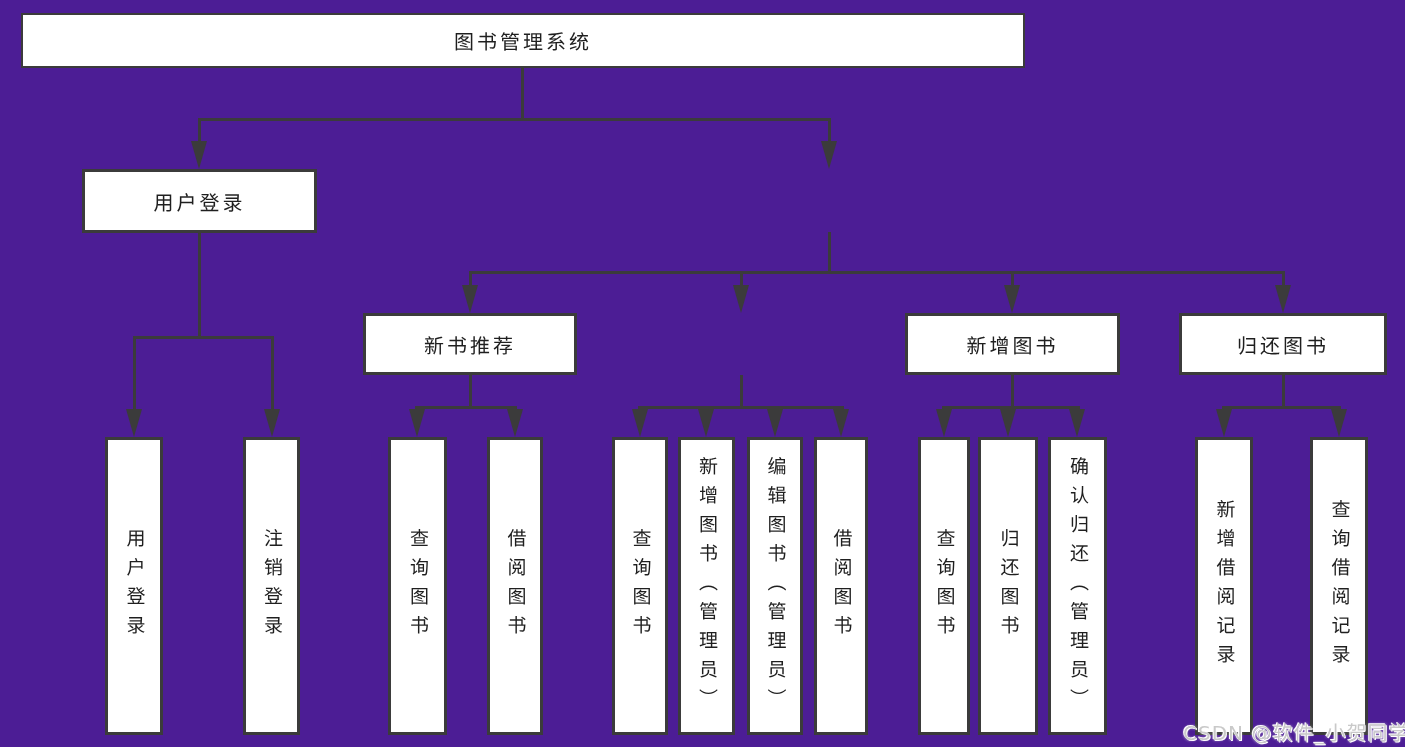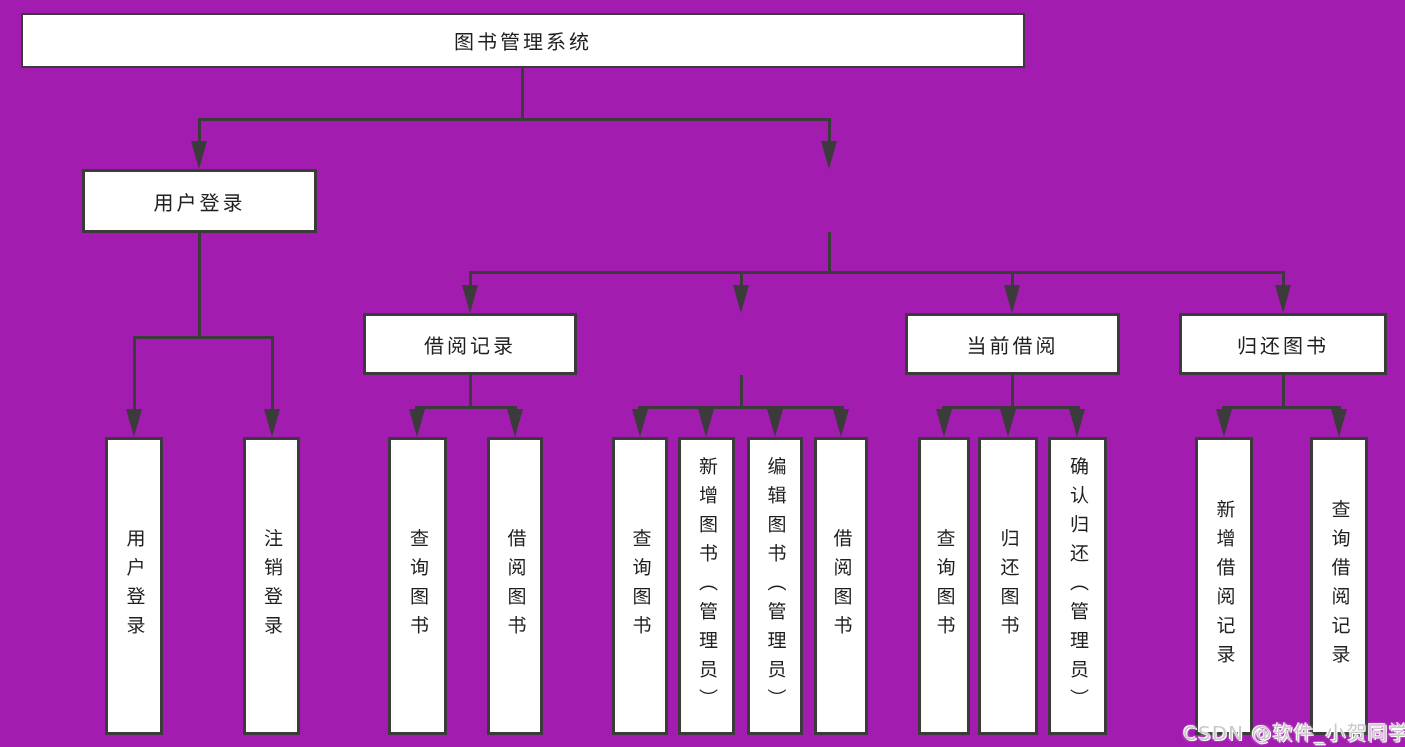--- a/index.html
+++ b/index.html
@@ -1,18 +1,18 @@
 <!DOCTYPE html>
 <html lang="zh-CN"><head>
 <meta charset="utf-8">
 <style>
   html,body{margin:0;padding:0;background:#fff;}
   *{box-sizing:border-box;}
   .stage{
-    position:relative;width:1405px;height:747px;background:#a21caf;overflow:hidden;
+    position:relative;width:1405px;height:747px;background:#4c1d95;overflow:hidden;
     font-family:"DejaVu Sans","Liberation Sans",sans-serif;color:#1f1f1f;
   }
   .node{
     position:absolute;background:#ffffff;border:3px solid #3b3b3b;
     display:flex;align-items:center;justify-content:center;
     font-size:20px;letter-spacing:3px;white-space:nowrap;
   }
   .node.root{border-width:2px;}
   .leaf{
     position:absolute;top:437px;height:298px;background:#ffffff;border:3px solid #3b3b3b;
@@ -39,24 +39,24 @@
 </head>
 <body>
 
 <div class="stage">
 
   <div class="node root" style="left:21px;top:13px;width:1004px;height:55px;">图书管理系统</div>
 
   <div class="node" style="left:82px;top:169px;width:235px;height:64px;">用户登录</div>
 
 
-  <div class="node" style="left:363px;top:313px;width:214px;height:62px;">借阅记录</div>
+  <div class="node" style="left:363px;top:313px;width:214px;height:62px;">新书推荐</div>
 
 
-  <div class="node" style="left:905px;top:313px;width:215px;height:62px;">当前借阅</div>
+  <div class="node" style="left:905px;top:313px;width:215px;height:62px;">新增图书</div>
 
   <div class="node" style="left:1179px;top:313px;width:208px;height:62px;">归还图书</div>
 
   <div class="leaf" style="left:105px;width:58px;">
     <span>用户登录</span>
   </div>
   <div class="leaf" style="left:243px;width:57px;">
     <span>注销登录</span>
   </div>
 

